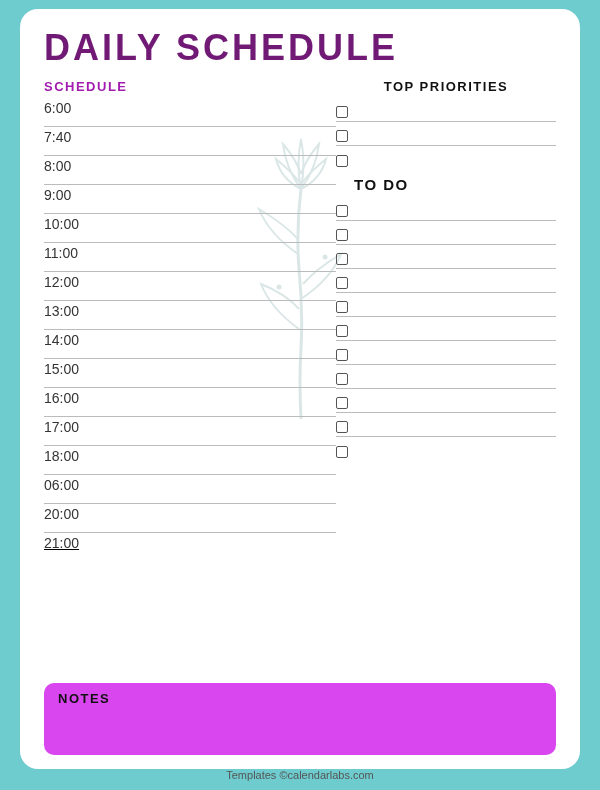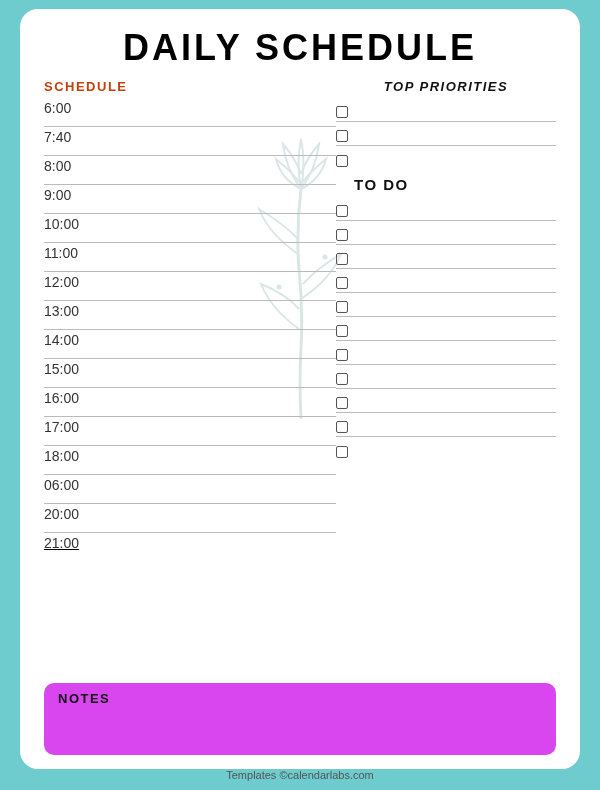--- a/index.html
+++ b/index.html
@@ -18,27 +18,27 @@
       height: 760px;
       background: white;
       border-radius: 18px;
       padding: 18px 24px 14px 24px;
       display: flex;
       flex-direction: column;
       position: relative;
       overflow: hidden;
     }
     .title {
-      text-align: center;
+      text-align: left;
       font-size: 36px;
       font-weight: 900;
       letter-spacing: 3px;
       font-family: 'Arial Black', Arial, sans-serif;
       margin-bottom: 10px;
-      color: #000000;
+      color: #701a75;
     }
     .main-content {
       display: flex;
       flex-direction: row;
       flex: 1;
       gap: 0;
       position: relative;
     }
     .left-col {
       flex: 1;
@@ -52,21 +52,21 @@
       width: 220px;
       display: flex;
       flex-direction: column;
       z-index: 1;
     }
     .section-header {
       font-size: 13px;
       font-weight: 800;
       letter-spacing: 1.5px;
       margin-bottom: 4px;
-      color: #c2410c;
+      color: #a21caf;
       text-transform: uppercase;
     }
     .schedule-row {
       display: flex;
       align-items: flex-end;
       padding: 2px 0 1px 0;
       border-bottom: 1.2px solid #bbb;
       min-height: 24px;
     }
     .schedule-row:last-child {
@@ -85,21 +85,20 @@
 
     
     .priorities-header {
       font-size: 13px;
       font-weight: 800;
       letter-spacing: 1.5px;
       margin-bottom: 4px;
       color: #111;
       text-transform: uppercase;
       text-align: center;
-      font-style: italic;
     }
     .priority-row {
       display: flex;
       align-items: flex-end;
       padding: 2px 0 1px 0;
       border-bottom: 1.2px solid #bbb;
       min-height: 24px;
       gap: 6px;
     }
     .priority-row:last-child {

